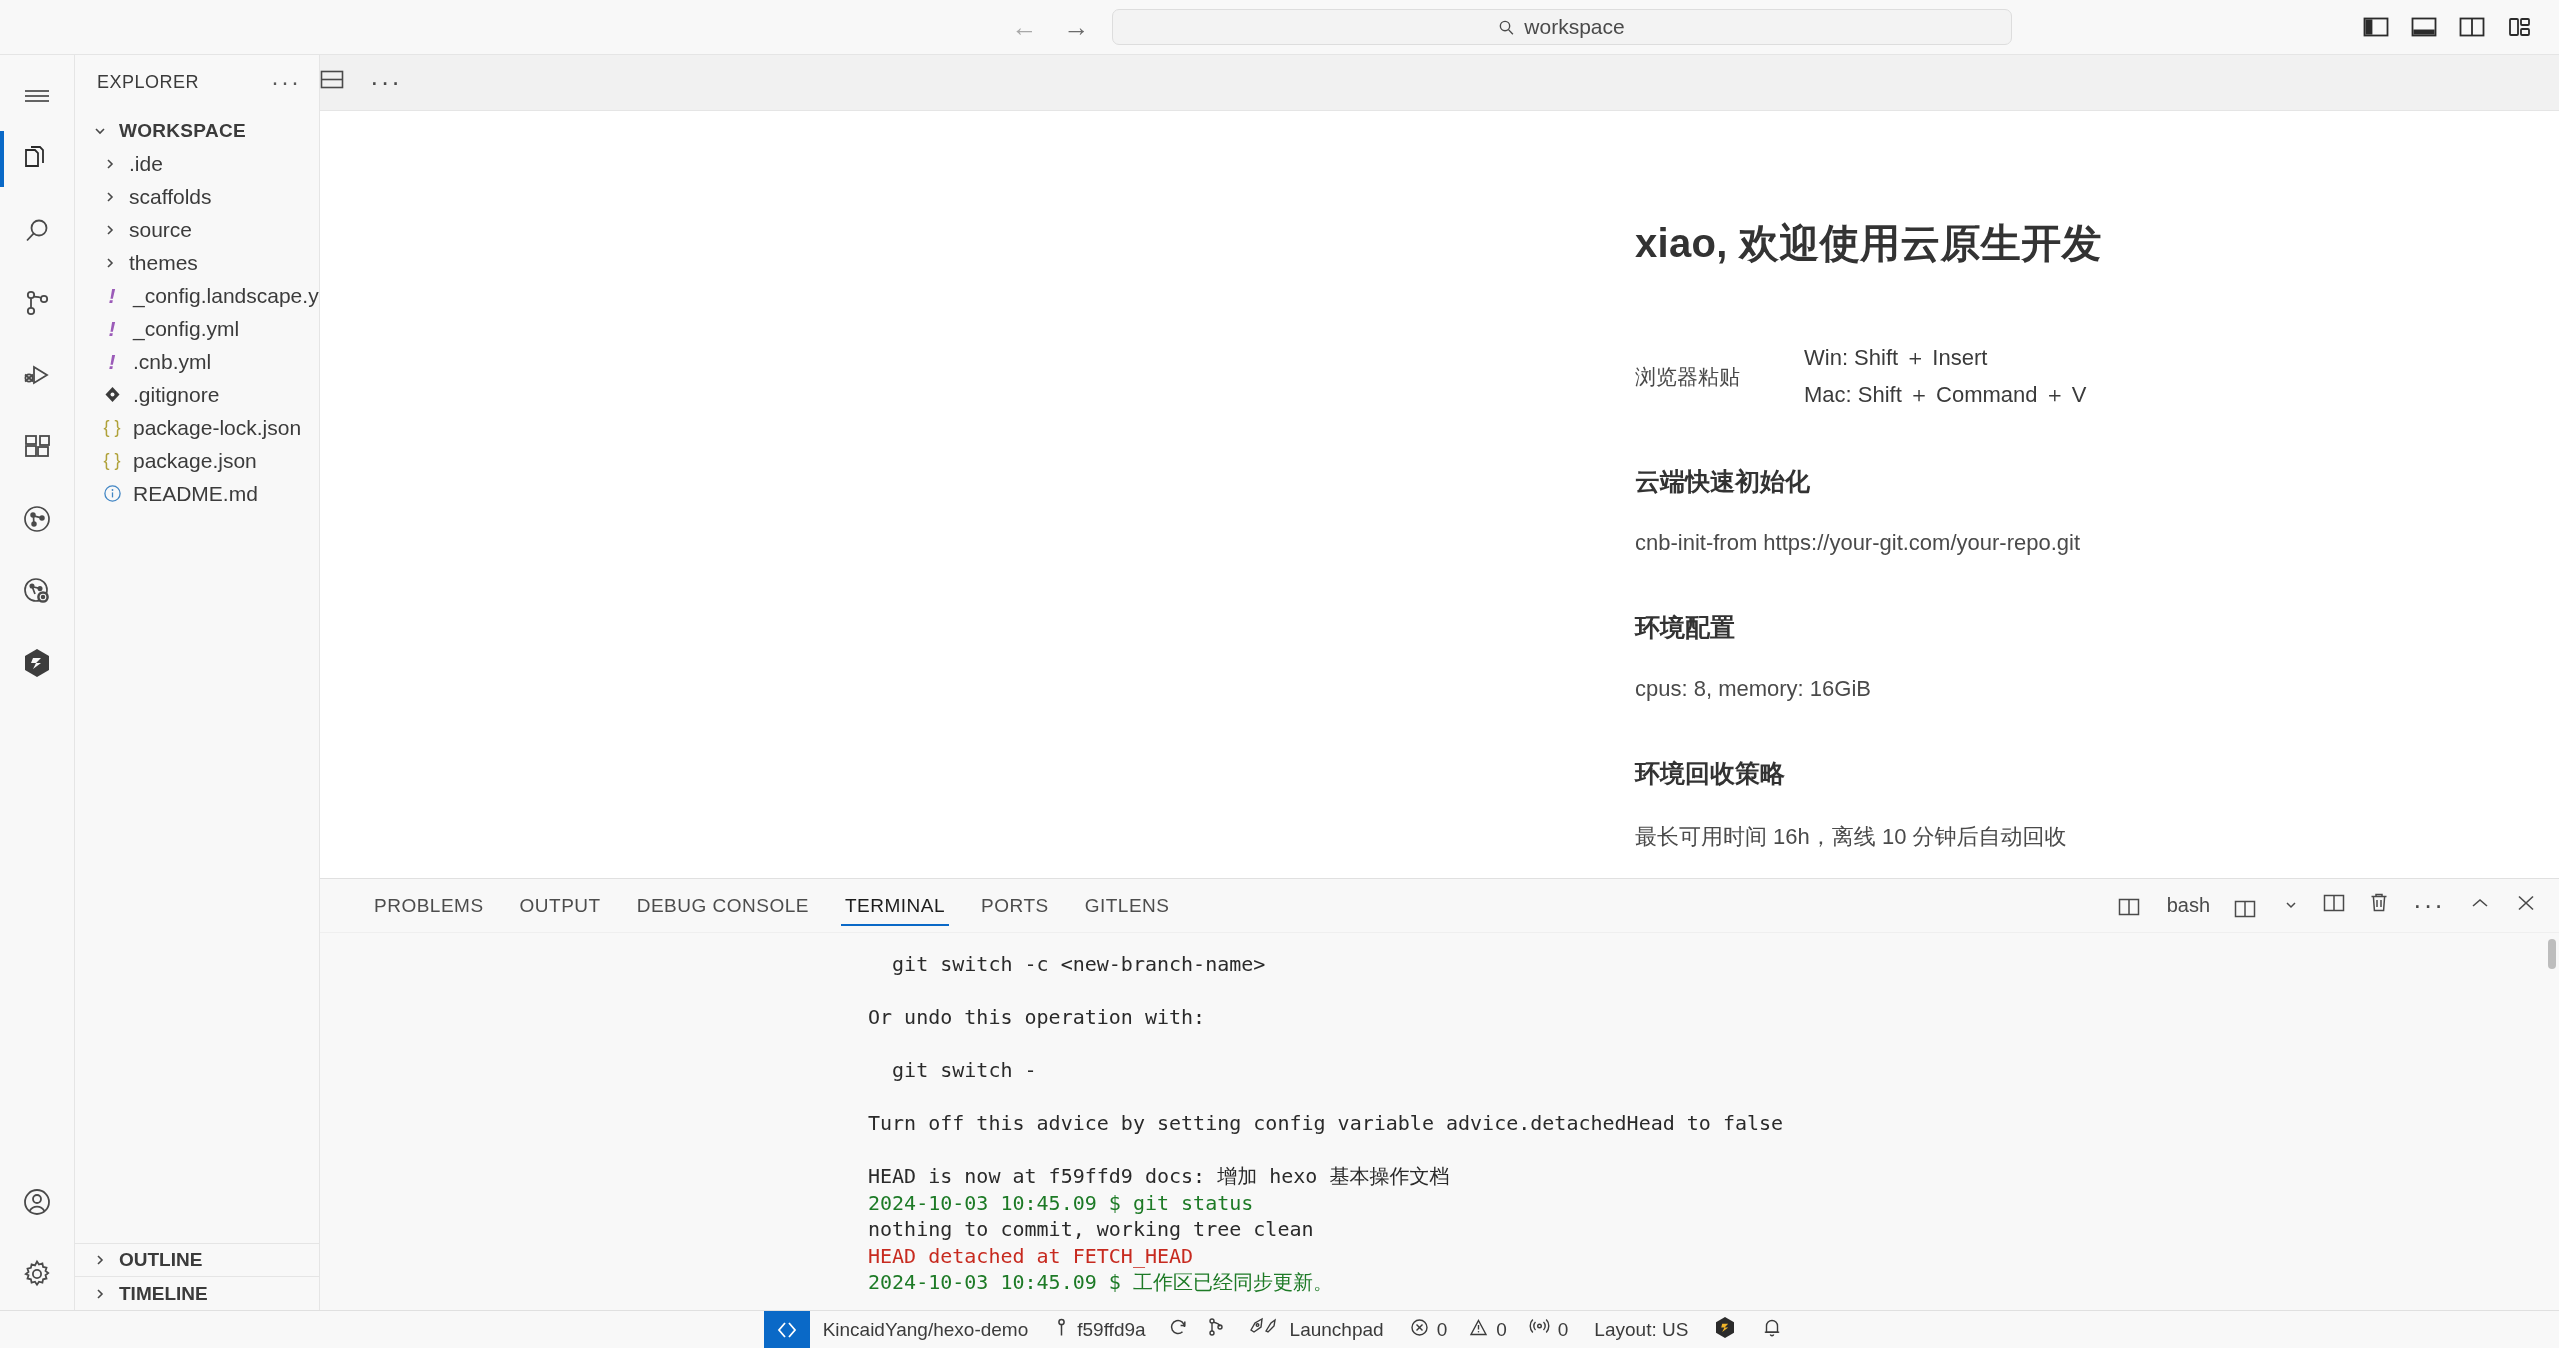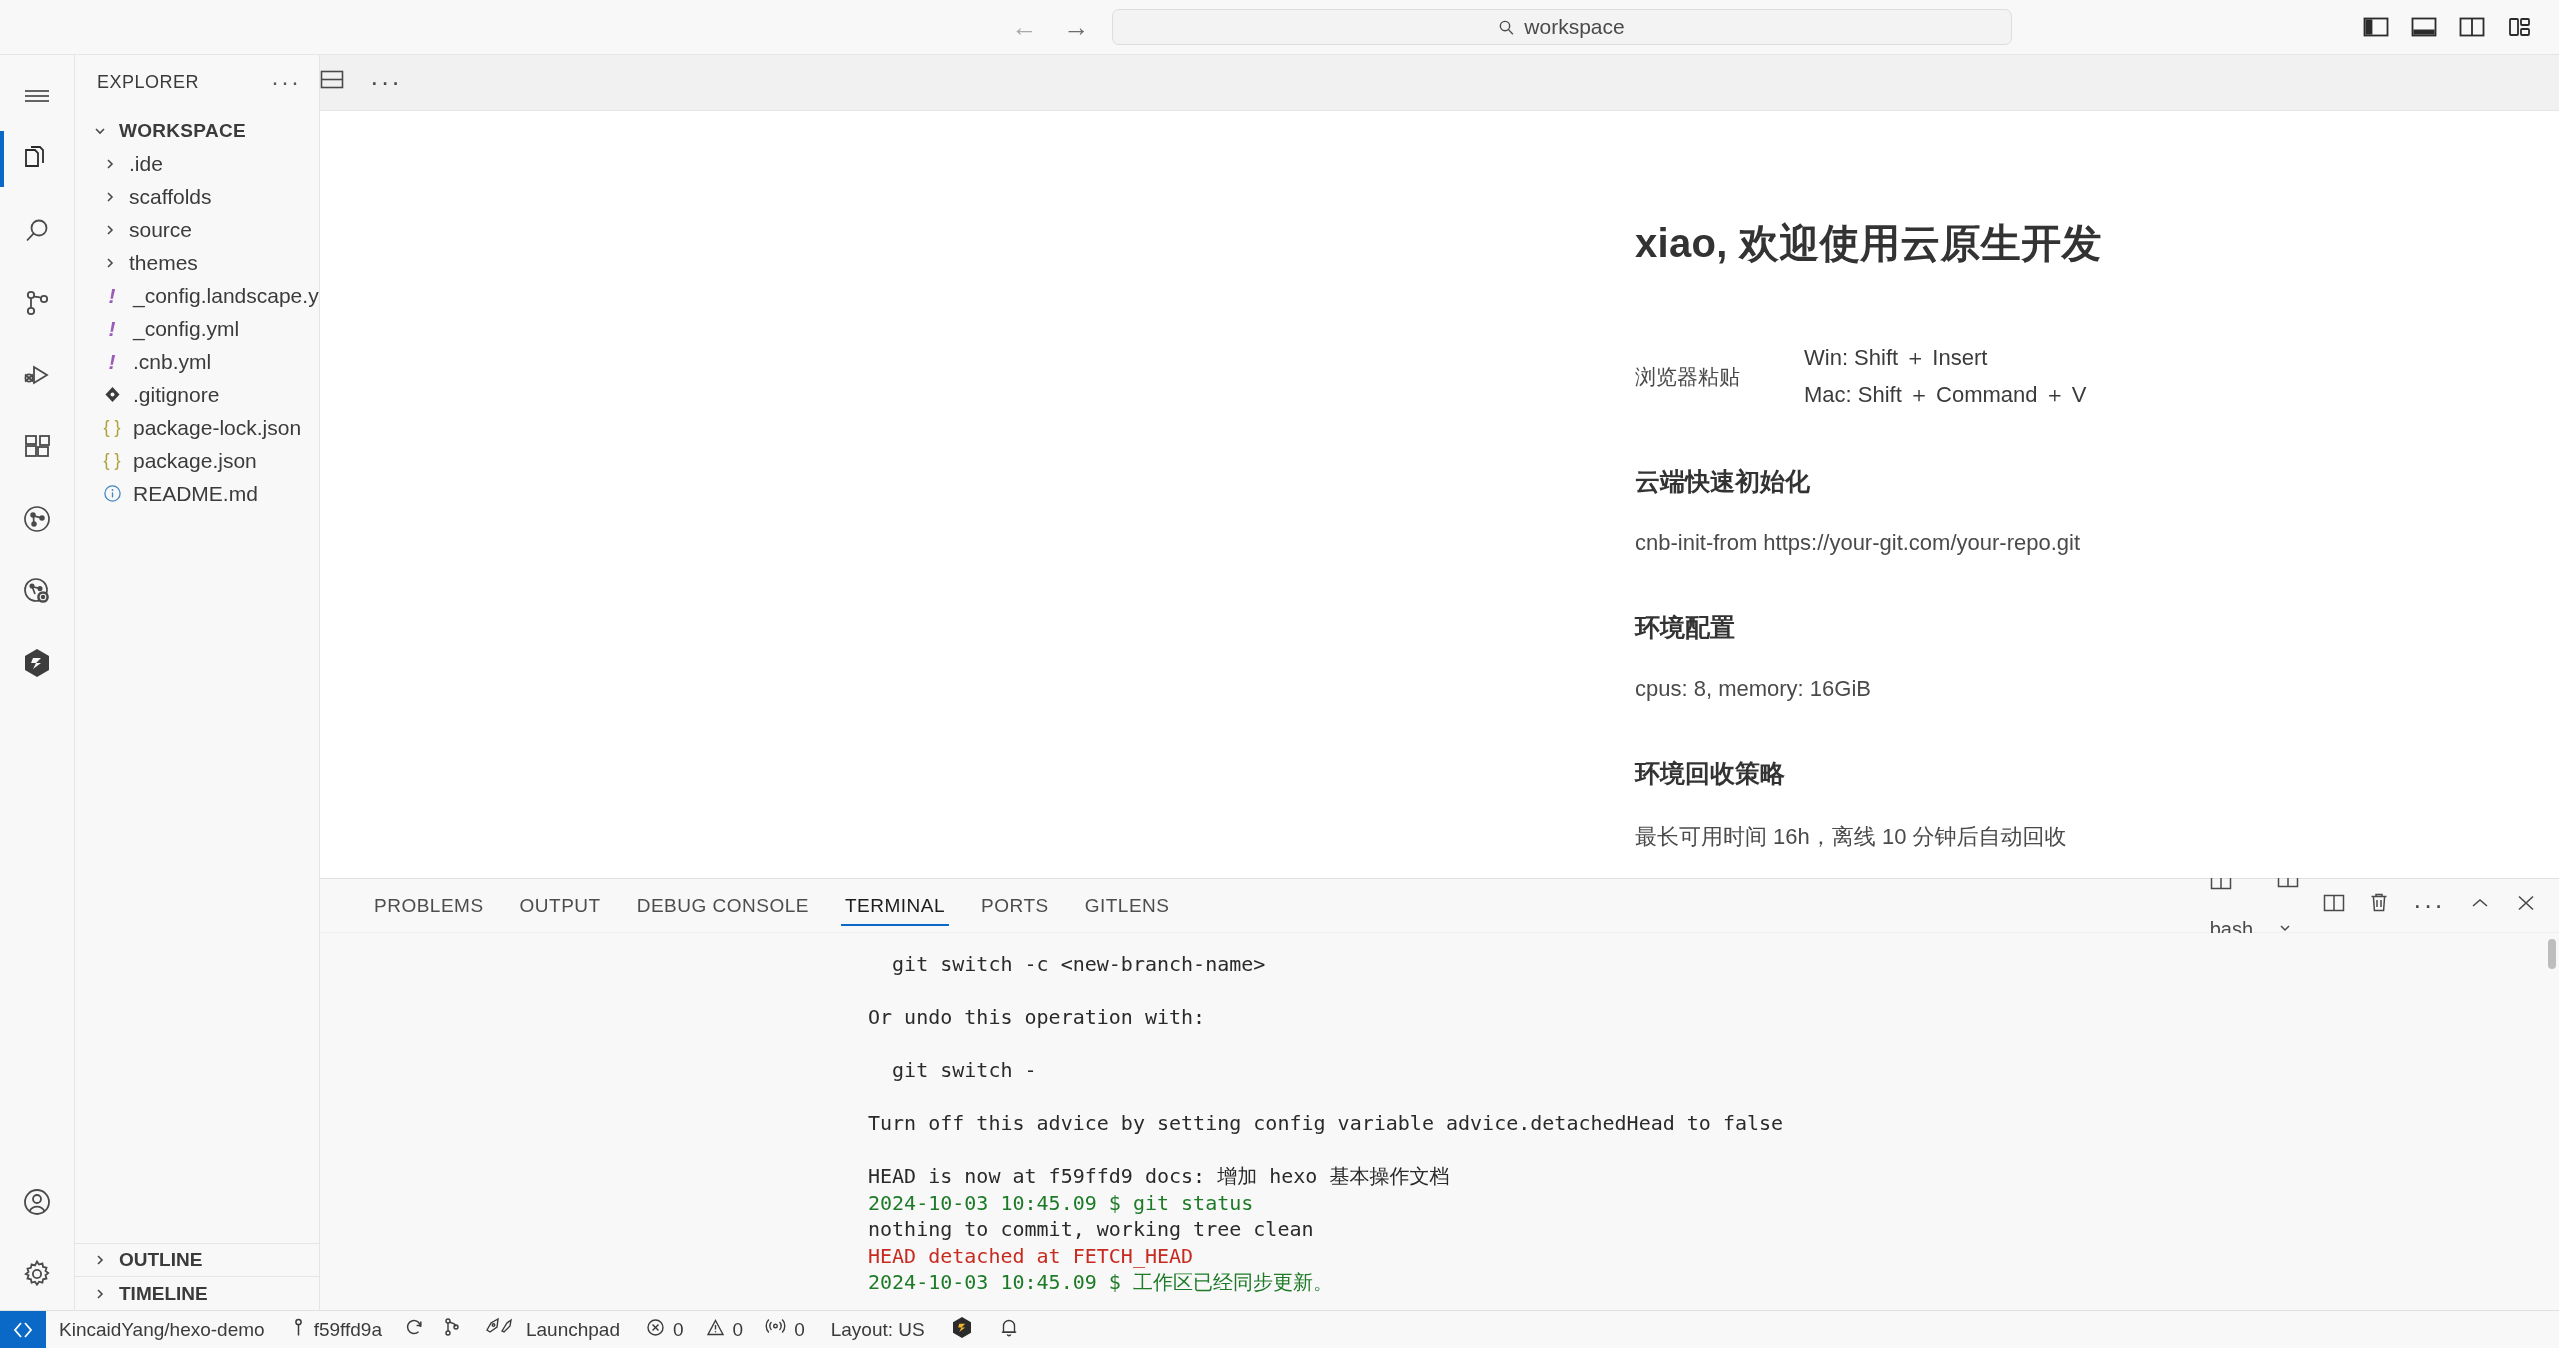--- a/index.html
+++ b/index.html
@@ -133,37 +133,37 @@
   .ptabs { display: flex; align-items: flex-start; height: 100%; gap: 0; }
   .ptab {
     font-size: 19px; letter-spacing: .5px; color: #4d4d4d;
     padding: 0 18px; height: 100%; display: flex; align-items: center; position: relative;
   }
   .ptab.active { color: #1d1d1d; }
   .ptab.active::after {
     content: ""; position: absolute; left: 14px; right: 14px; bottom: 6px; height: 2px; background: #0a69c7;
   }
   .pactions { display: flex; align-items: center; gap: 24px; color: #4a4a4a; font-size: 22px; }
-  .pact { display: flex; align-items: flex-start; gap: 27px; flex-direction: column; }
+  .pact { display: flex; align-items: flex-end; gap: 27px; }
   .term {
     flex: 1; position: relative; overflow: hidden;
     font-family: "DejaVu Sans Mono", monospace;
     font-size: 20px; line-height: 26.5px; color: #2a2a2a;
     padding: 18px 0 0 548px; background: #f8f8f8;
   }
   .tline { white-space: pre; height: 26.5px; }
   .tg { color: #1d7a26; }
   .tr { color: #c72a1f; }
   .term-scroll { position: absolute; right: 3px; top: 6px; width: 8px; height: 30px; background: #bdbdbd; border-radius: 4px; }
 
   
   .statusbar {
     height: 38px; min-height: 38px;
     background: #f8f8f8; border-top: 1px solid #e0e0e0;
-    display: flex; align-items: center; justify-content: flex-start;
+    display: flex; align-items: center; justify-content: center;
     font-size: 19px; color: #3b3b3b;
   }
   .sb-left, .sb-right { display: flex; align-items: center; height: 100%; }
   .rs-logo {
     width: 46px; height: 38px; background: #0a69c7; color: #fff;
     display: flex; align-items: center; justify-content: center; font-size: 20px;
   }
   .si { display: flex; align-items: center; gap: 8px; padding: 0 13px; height: 100%; }
   .si.tight { padding: 0 9px; }
 </style>

